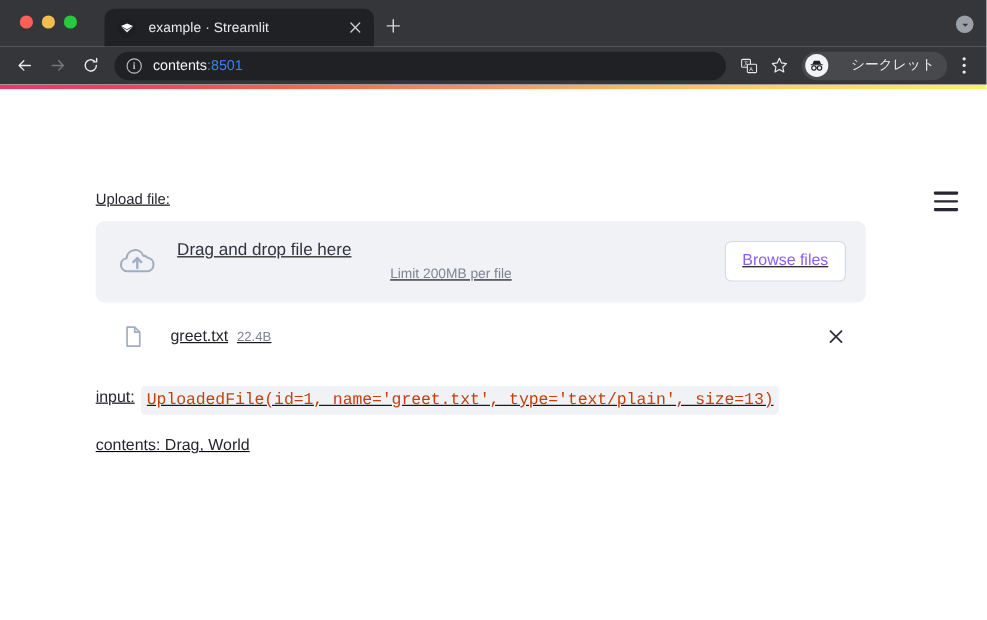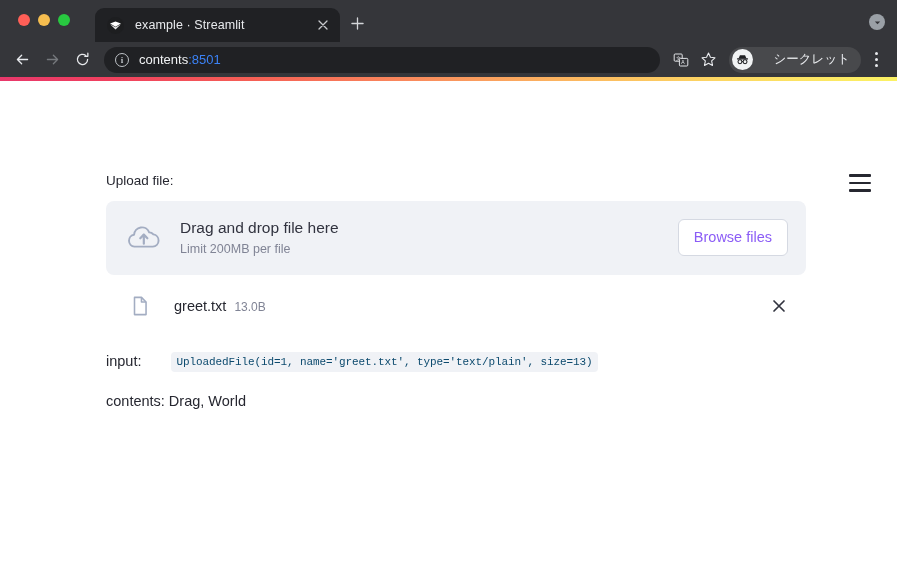--- a/index.html
+++ b/index.html
@@ -228,22 +228,23 @@
     display: block;
     height: 2.6px;
     width: 100%;
     background: #262730;
     border-radius: 1px;
   }
 
   .st-main {
     position: absolute;
     top: 95px;
-    left: 106px;
+    left: 87px;
     width: 700px;
+    text-decoration: underline;
   }
 
   .label-upload {
     font-size: 13.5px;
     color: #262730;
     margin-bottom: 10px;
     line-height: 1.4;
   }
 
   .dropzone {
@@ -266,20 +267,21 @@
   .dz-title {
     font-size: 15.5px;
     color: #31333f;
     line-height: 1.35;
     margin-bottom: 2px;
   }
   .dz-sub {
     font-size: 12.5px;
     color: #808495;
     line-height: 1.35;
+    text-align: center;
   }
   .browse-btn {
     flex: 0 0 auto;
     background: #ffffff;
     border: 1px solid #d5d9e2;
     border-radius: 6px;
     padding: 8px 15px;
     font-size: 14.5px;
     color: #8b5cf6;
     font-family: "Liberation Sans", sans-serif;
@@ -295,21 +297,21 @@
     padding: 0 14px 0 22px;
     width: 700px;
   }
   .file-icon {
     width: 24px; height: 24px;
     flex: 0 0 auto;
     display: flex; align-items: center; justify-content: center;
     color: #a3adc2;
     margin-right: 22px;
   }
-  .file-meta { flex: 1 1 auto; display: flex; align-items: flex-end; gap: 8px; min-width: 0; }
+  .file-meta { flex: 1 1 auto; display: flex; align-items: center; gap: 8px; min-width: 0; }
   .file-name {
     font-size: 14.5px;
     color: #262730;
     white-space: nowrap;
   }
   .file-size {
     font-size: 12px;
     color: #808495;
     white-space: nowrap;
   }
@@ -320,30 +322,29 @@
     color: #31333f;
     cursor: pointer;
   }
 
   .out-line {
     font-size: 14.5px;
     color: #262730;
     line-height: 1.5;
     margin-top: 22px;
     display: flex;
-    align-items: center;
+    align-items: flex-start;
     flex-wrap: wrap;
-    gap: 24px;
   }
   .out-line.second { margin-top: 18px; }
   .out-label { margin-right: 6px; }
   code.inline-code {
     font-family: "Liberation Mono", monospace;
-    font-size: 11px;
-    color: #0c4a6e;
+    font-size: 15px;
+    color: #c2410c;
     background: #f0f2f6;
     border-radius: 4px;
     padding: 2px 5px;
     white-space: pre;
     letter-spacing: -0.1px;
   }
 </style>
 </head>
 <body>
 
@@ -477,21 +478,21 @@
 
       <div class="file-row">
         <span class="file-icon">
           <svg width="22" height="22" viewBox="0 0 24 24" aria-hidden="true">
             <path d="M6 2.6 h7.6 L18.6 7.6 V21.4 H6 Z" fill="#ffffff" stroke="currentColor" stroke-width="1.7" stroke-linejoin="round"></path>
             <path d="M13.6 2.6 V7.6 H18.6" fill="none" stroke="currentColor" stroke-width="1.7" stroke-linejoin="round"></path>
           </svg>
         </span>
         <span class="file-meta">
           <span class="file-name">greet.txt</span>
-          <span class="file-size">13.0B</span>
+          <span class="file-size">22.4B</span>
         </span>
         <span class="file-close">
           <svg width="14" height="14" viewBox="0 0 14 14" aria-hidden="true">
             <path d="M2 2 L12 12 M12 2 L2 12" stroke="currentColor" stroke-width="1.7" stroke-linecap="round"></path>
           </svg>
         </span>
       </div>
 
       <div class="out-line">
         <span class="out-label">input:</span>

